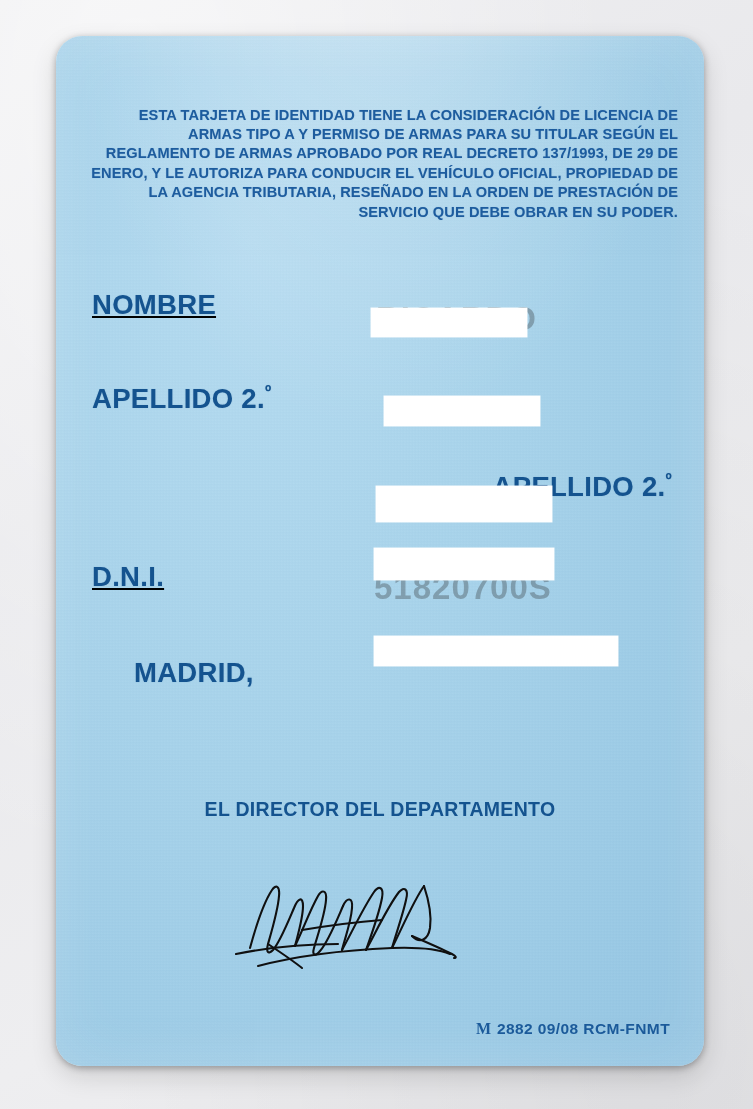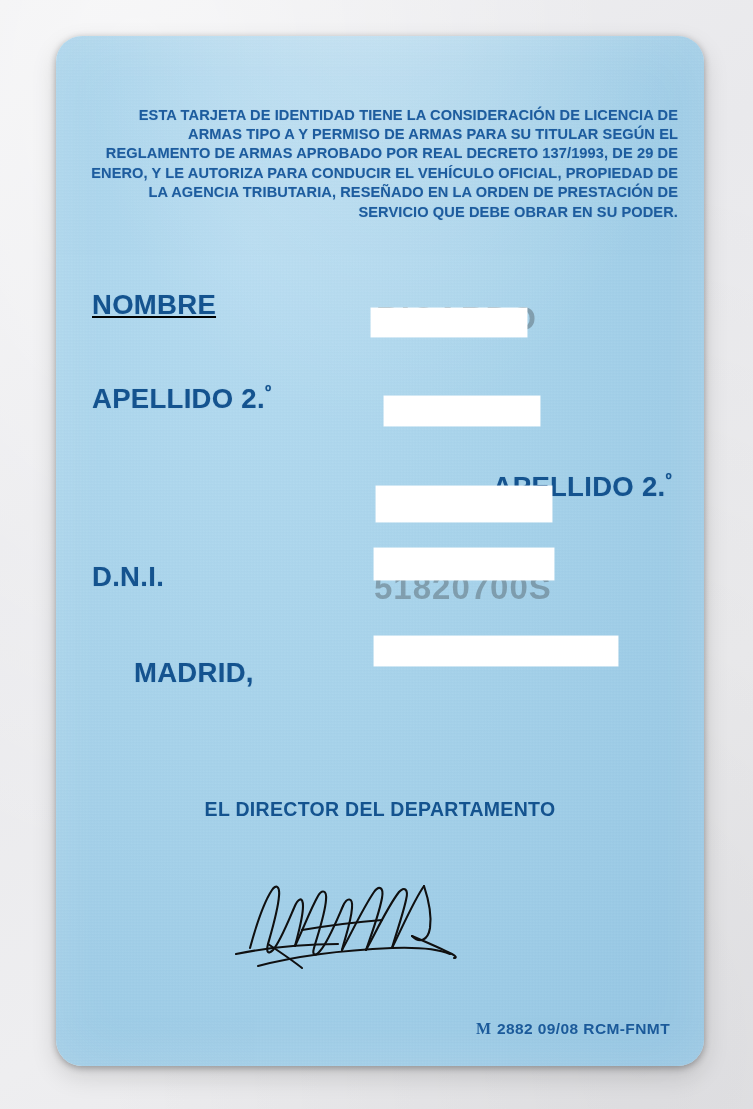--- a/index.html
+++ b/index.html
@@ -123,21 +123,21 @@
     font-weight: 700;
     font-size: 33px;
     letter-spacing: 1px;
     white-space: nowrap;
     pointer-events: none;
   }
 
   #row-nombre   { top: 246px; text-decoration: underline; }
   #row-ap1      { top: 340px; }
   #row-ap2      { top: 428px; justify-content: flex-end; }
-  #row-dni      { top: 518px; }
+  #row-dni      { top: 518px; text-decoration: underline; }
   #row-madrid   { top: 614px; margin-left: 42px; }
 
   
   #signer-block {
     position: absolute;
     left: 0;
     right: 0;
     top: 760px;
     text-align: center;
     color: #14538f;

